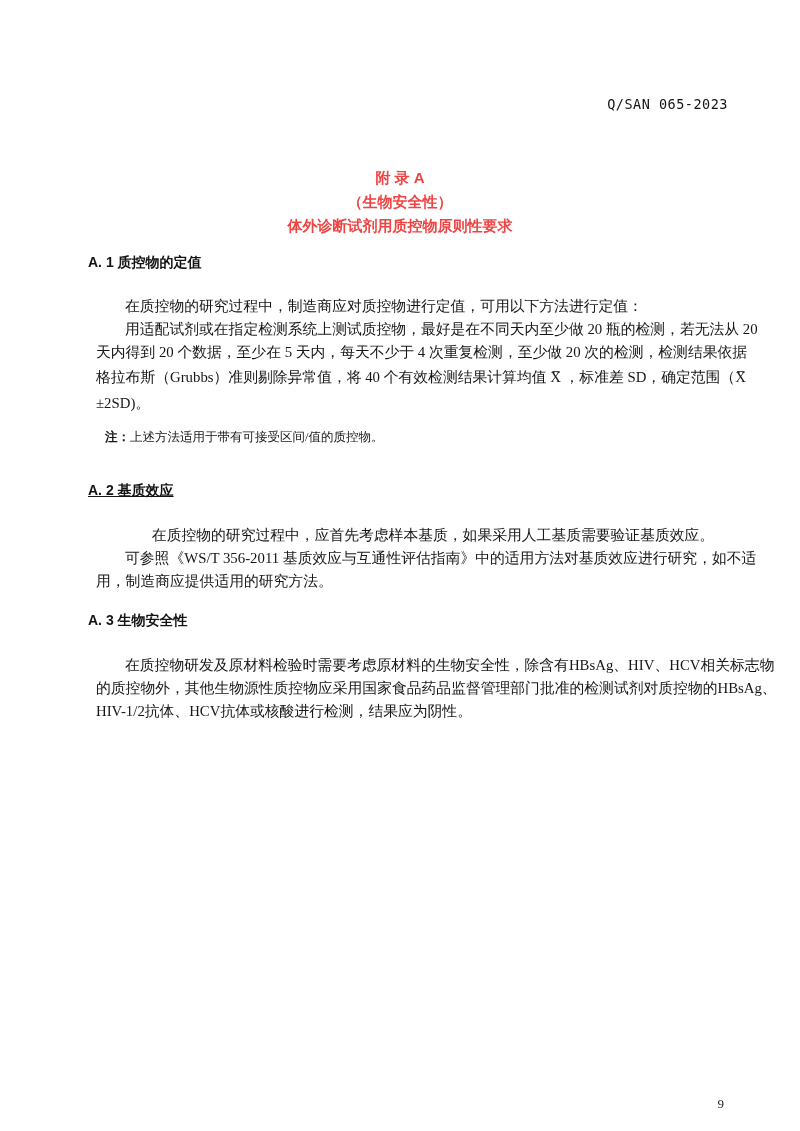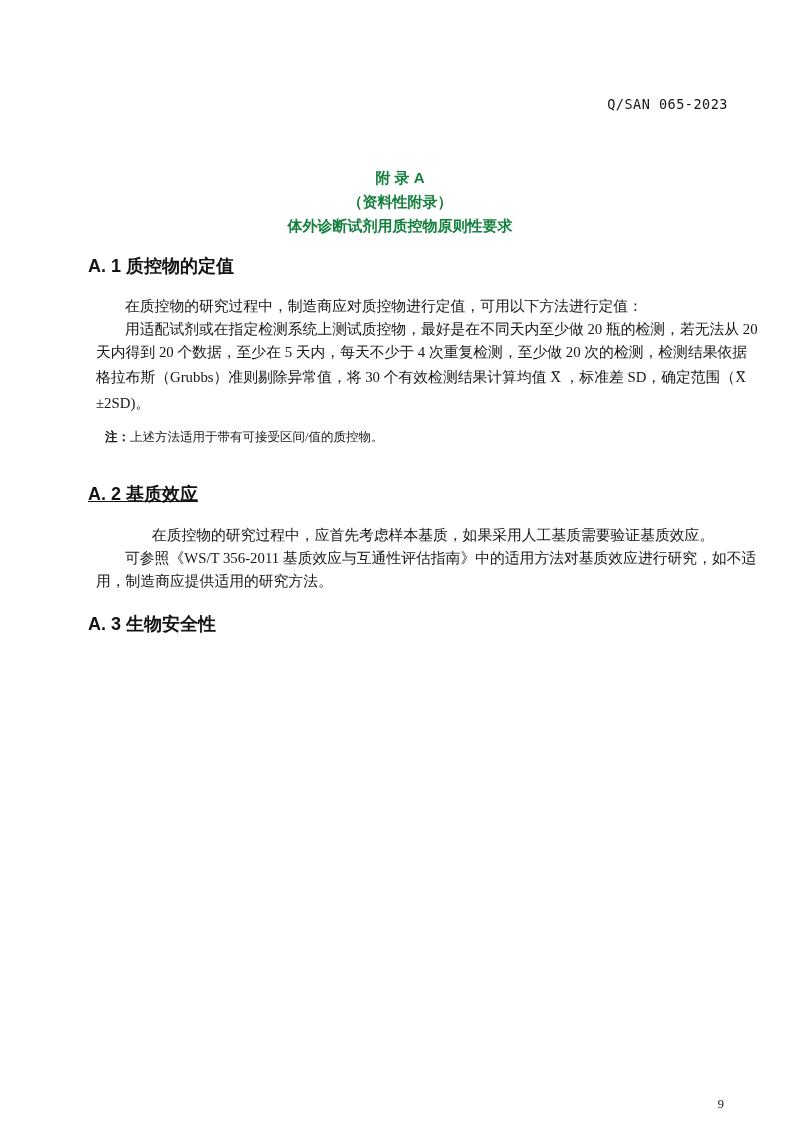--- a/index.html
+++ b/index.html
@@ -24,28 +24,28 @@
   .title-block {
     position: absolute;
     top: 166px;
     left: 0;
     right: 0;
     text-align: center;
     font-family: "Liberation Sans", "DejaVu Sans", sans-serif;
     font-weight: 700;
     font-size: 15px;
     line-height: 24px;
-    color: #15803d;
+    color: #ef4444;
   }
   .section-heading {
     position: absolute;
     left: 88px;
     font-family: "Liberation Sans", "DejaVu Sans", sans-serif;
     font-weight: 700;
-    font-size: 18px;
+    font-size: 14px;
     color: #141414;
   }
   .body-block {
     position: absolute;
     left: 96px;
     width: 645px;
     font-size: 14.8px;
     line-height: 23px;
     color: #161616;
   }
@@ -73,50 +73,55 @@
 </style>
 </head>
 <body>
 
 <div class="page">
 
   <div class="doc-number">Q/SAN 065-2023</div>
 
   <div class="title-block">
     <div>附 录 A</div>
-    <div>（资料性附录）</div>
+    <div>（生物安全性）</div>
     <div>体外诊断试剂用质控物原则性要求</div>
   </div>
 
   <div class="section-heading" style="top:254px;">A. 1 质控物的定值</div>
 
   <div class="body-block" style="top:295px;">
     <div class="line indent">在质控物的研究过程中，制造商应对质控物进行定值，可用以下方法进行定值：</div>
   </div>
 
   <div class="body-block indent-first" style="top:318px;">
     <div class="line">用适配试剂或在指定检测系统上测试质控物，最好是在不同天内至少做 20 瓶的检测，若无法从 20</div>
     <div class="line">天内得到 20 个数据，至少在 5 天内，每天不少于 4 次重复检测，至少做 20 次的检测，检测结果依据</div>
-    <div class="line formula-line">格拉布斯（Grubbs）准则剔除异常值，将 30 个有效检测结果计算均值 X̅ ，标准差 SD，确定范围（X̅</div>
+    <div class="line formula-line">格拉布斯（Grubbs）准则剔除异常值，将 40 个有效检测结果计算均值 X̅ ，标准差 SD，确定范围（X̅</div>
     <div class="line formula-line">±2SD)。</div>
   </div>
 
   <div class="note-block" style="top:426px;">
     <div class="line"><span class="note-label">注：</span><span>上述方法适用于带有可接受区间/值的质控物。</span></div>
   </div>
 
   <div class="section-heading" style="top:482px;text-decoration:underline;">A. 2 基质效应</div>
 
   <div class="body-block" style="top:524px;text-align:center;">
     <div class="line indent">在质控物的研究过程中，应首先考虑样本基质，如果采用人工基质需要验证基质效应。</div>
   </div>
 
   <div class="body-block indent-first" style="top:547px;">
     <div class="line">可参照《WS/T 356-2011 基质效应与互通性评估指南》中的适用方法对基质效应进行研究，如不适</div>
     <div class="line">用，制造商应提供适用的研究方法。</div>
   </div>
 
   <div class="section-heading" style="top:612px;">A. 3 生物安全性</div>
 
+  <div class="body-block indent-first" style="top:654px;">
+    <div class="line">在质控物研发及原材料检验时需要考虑原材料的生物安全性，除含有HBsAg、HIV、HCV相关标志物</div>
+    <div class="line">的质控物外，其他生物源性质控物应采用国家食品药品监督管理部门批准的检测试剂对质控物的HBsAg、</div>
+    <div class="line">HIV-1/2抗体、HCV抗体或核酸进行检测，结果应为阴性。</div>
+  </div>
 
   <div class="page-number">9</div>
 
 </div>
 
 </body></html>

